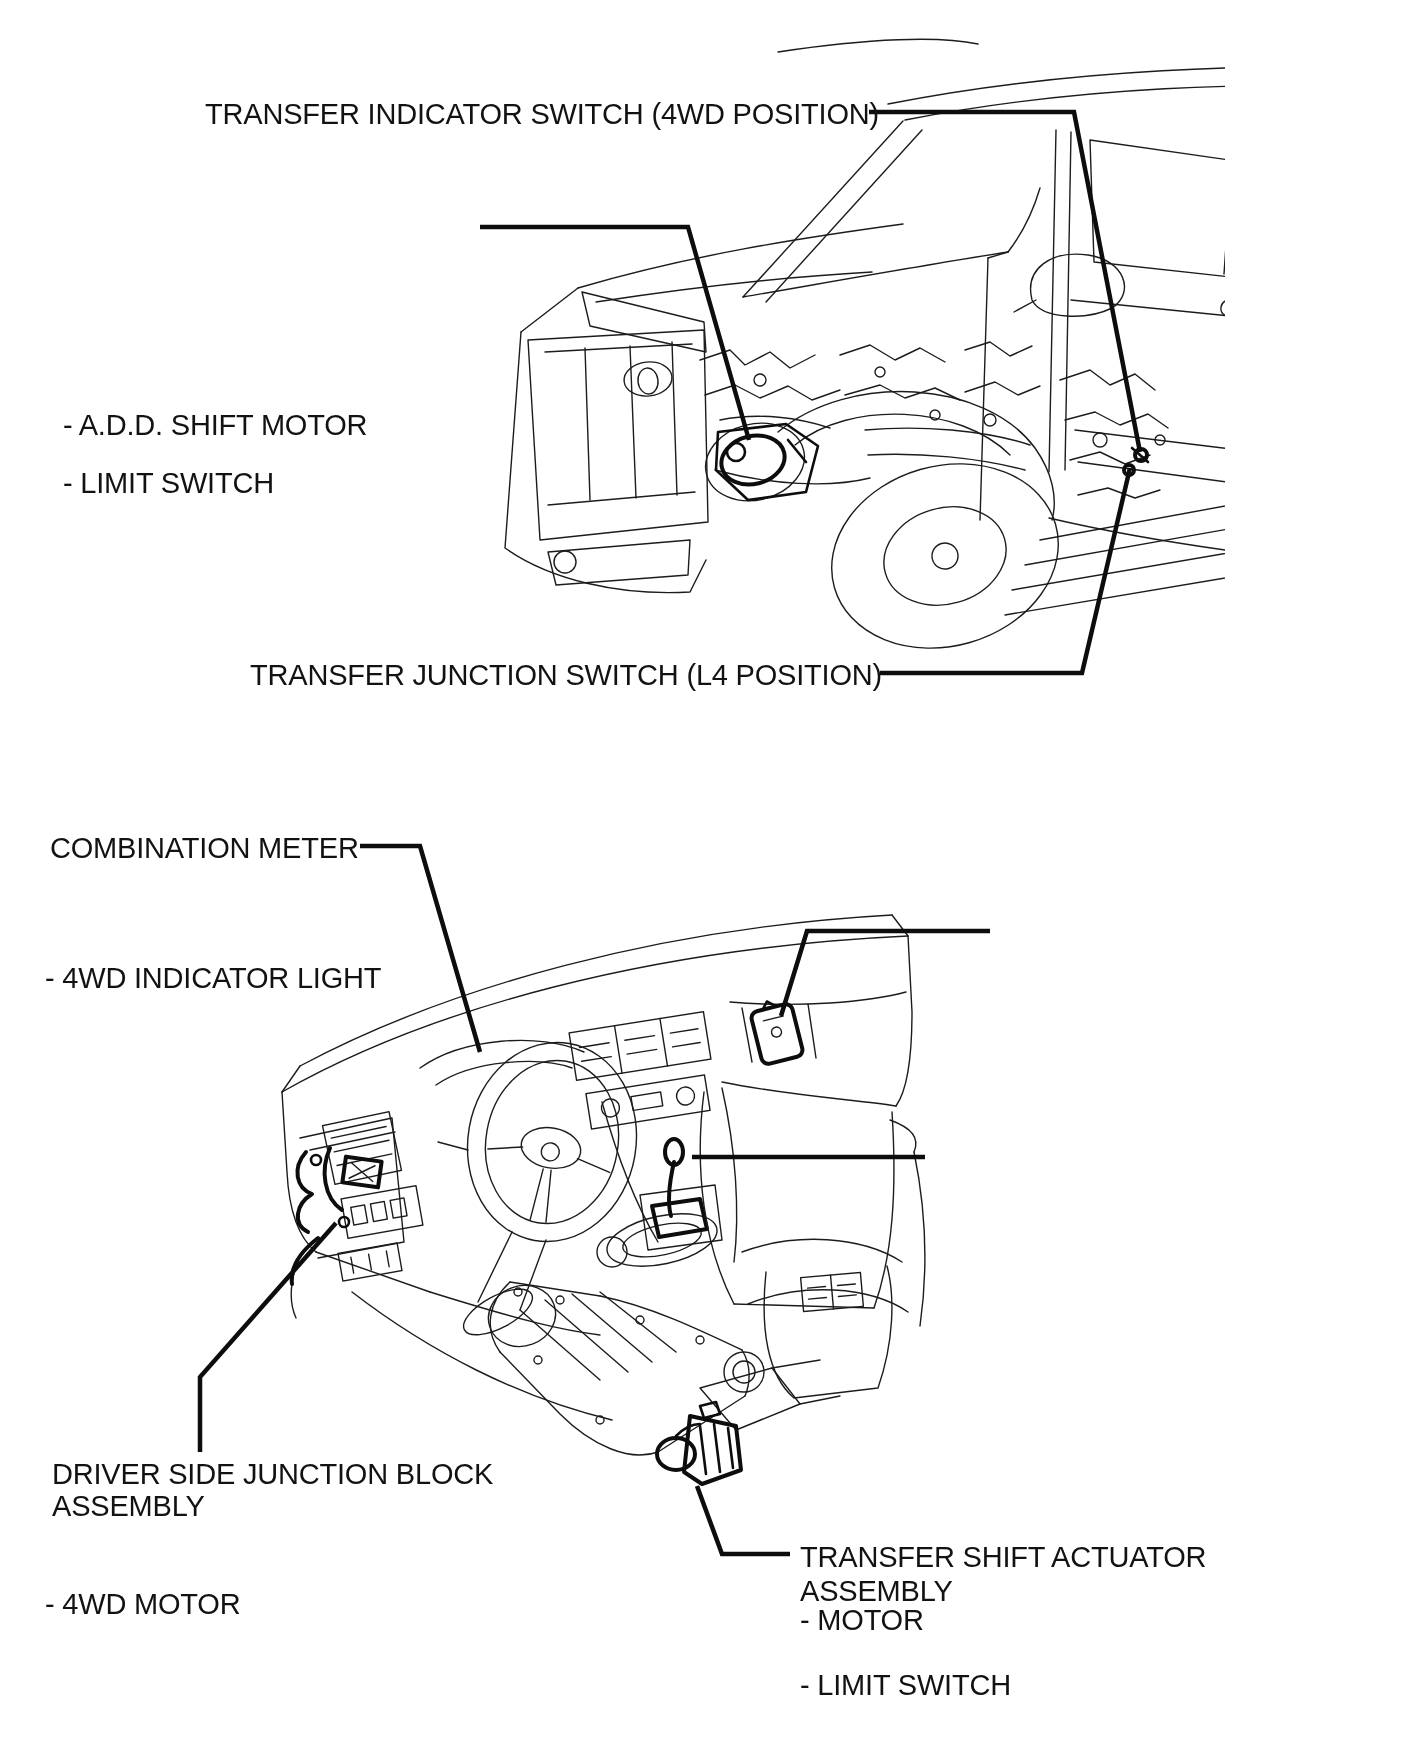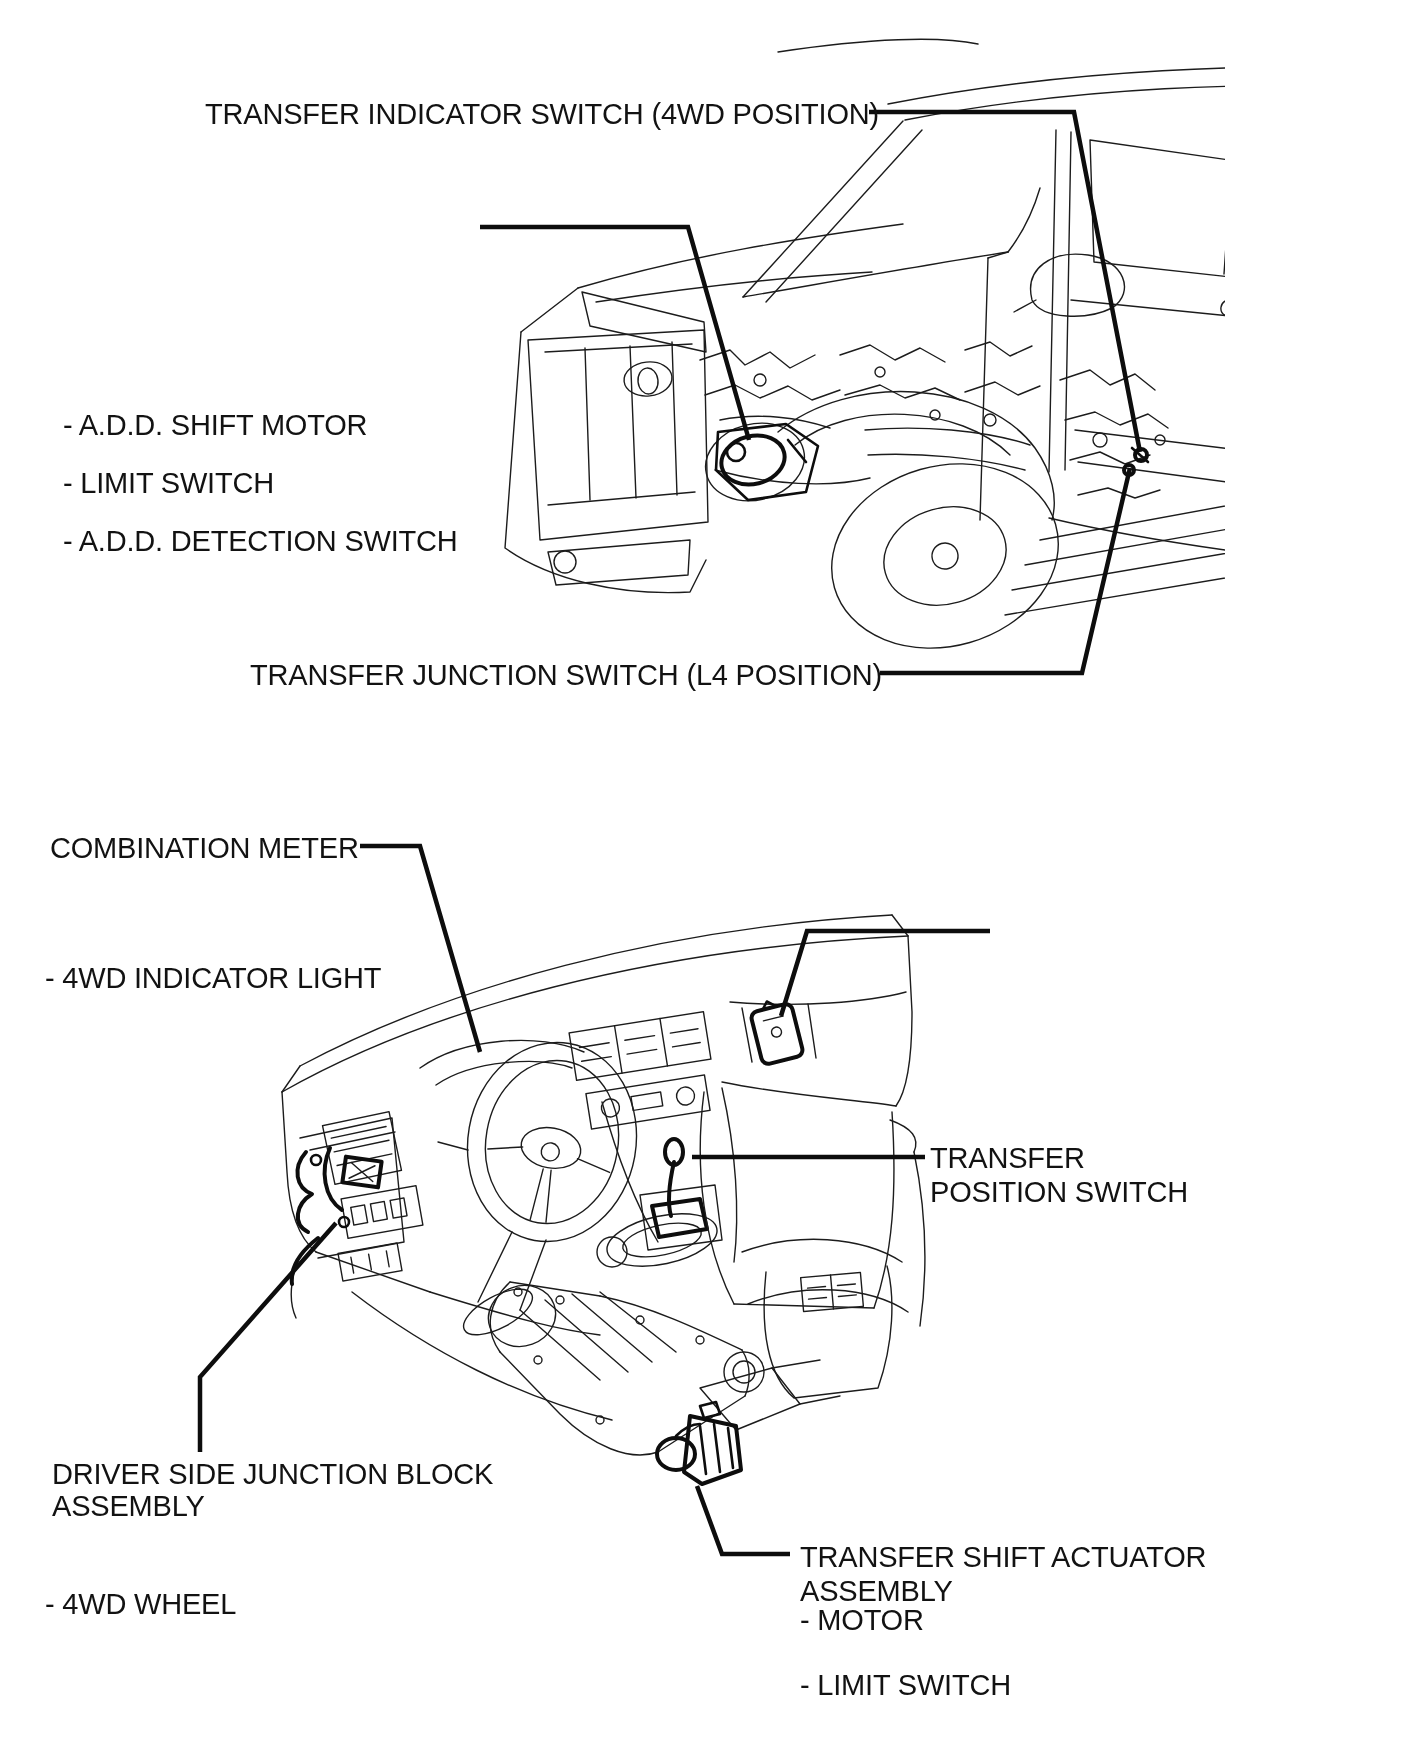--- a/index.html
+++ b/index.html
@@ -265,26 +265,24 @@
       <path class="ld" d="M 990,931 L 807,931 L 781,1016"></path>
       <path class="ld" d="M 925,1157 L 692,1157"></path>
       <path class="ld" d="M 200,1452 L 200,1377 L 336,1223"></path>
       <path class="ld" d="M 790,1554 L 722,1554 L 697,1486"></path>
     </g>
   </svg>
 
   <div class="lbl" style="left:205px;top:97px">TRANSFER INDICATOR SWITCH (4WD POSITION)</div>
   <div class="lbl" style="left:63px;top:408px">- A.D.D. SHIFT MOTOR</div>
   <div class="lbl" style="left:63px;top:466px">- LIMIT SWITCH</div>
-  <div class="lbl" style="left:63px;top:524px">- A.D.D. DETECTION SWITCH</div>
   <div class="lbl" style="left:250px;top:658px">TRANSFER JUNCTION SWITCH (L4 POSITION)</div>
 
   <div class="lbl" style="left:50px;top:831px">COMBINATION METER</div>
   <div class="lbl" style="left:45px;top:961px">- 4WD INDICATOR LIGHT</div>
-  <div class="lbl" style="left:930px;top:1141px">TRANSFER POSITION SWITCH</div>
   <div class="lbl lh32" style="left:52px;top:1458px">DRIVER SIDE JUNCTION BLOCK
 ASSEMBLY</div>
-  <div class="lbl" style="left:45px;top:1587px">- 4WD WHEEL</div>
+  <div class="lbl" style="left:45px;top:1587px">- 4WD MOTOR</div>
   <div class="lbl" style="left:800px;top:1540px">TRANSFER SHIFT ACTUATOR ASSEMBLY</div>
   <div class="lbl" style="left:800px;top:1603px">- MOTOR</div>
   <div class="lbl" style="left:800px;top:1668px">- LIMIT SWITCH</div>
 
 </div>
 
 </body></html>

